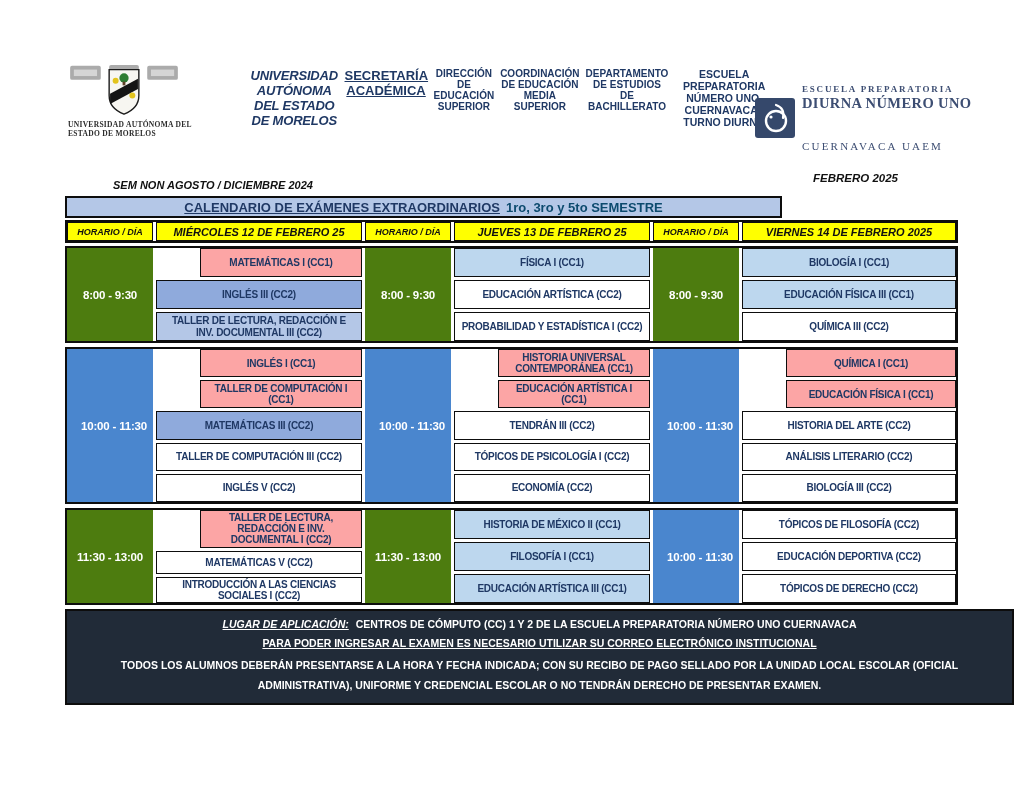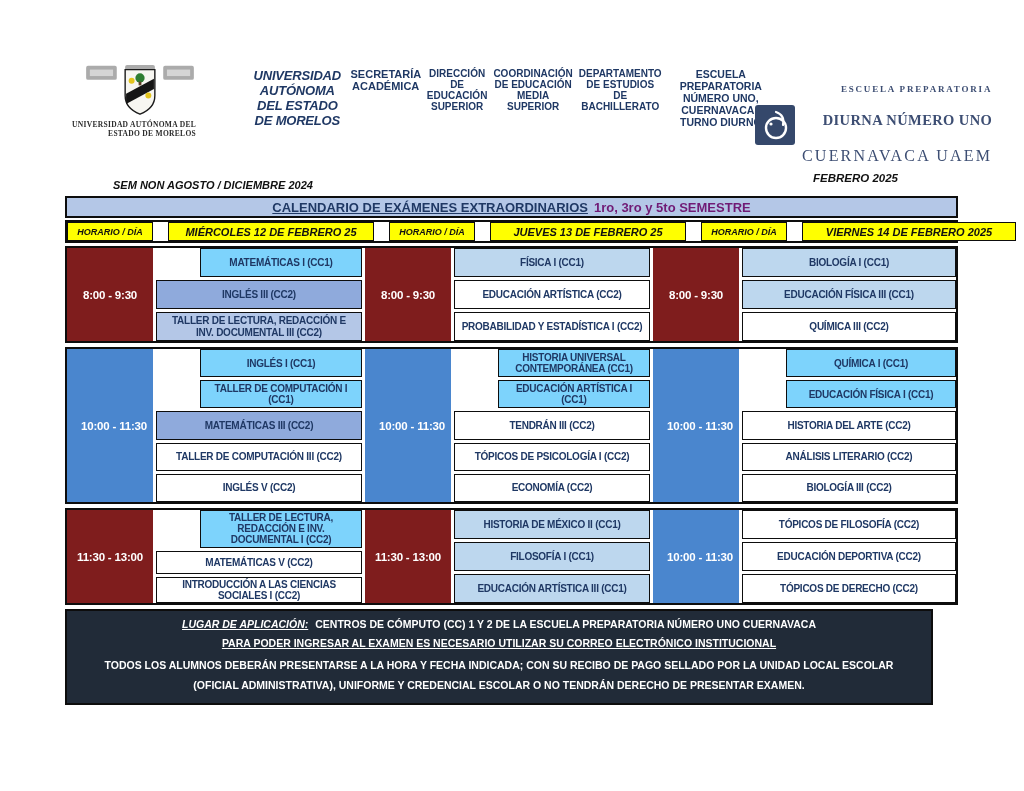--- a/index.html
+++ b/index.html
@@ -1,80 +1,80 @@
 <!DOCTYPE html>
 <html><head>
 <meta charset="utf-8">
 <style>
   html,body{margin:0;padding:0;background:#ffffff;}
   .page{position:relative;width:1024px;height:791px;background:#fff;overflow:hidden;
         font-family:"Liberation Sans",sans-serif;color:#1F3864;}
 
   
-  .logo-left{position:absolute;left:68px;top:64px;width:128px;text-align:right;}
+  .logo-left{position:absolute;left:68px;top:64px;width:128px;text-align:left;}
   .logo-left .cap{font-family:"Liberation Serif",serif;font-weight:bold;font-size:7.5px;
                   color:#2b2b2b;letter-spacing:.3px;line-height:1.25;}
   .letterhead{position:absolute;left:250px;top:68px;width:524px;display:flex;
               flex-direction:row;gap:6px;text-align:center;}
   .lh1{font-size:13px;font-weight:bold;font-style:italic;letter-spacing:-.2px;}
-  .lh2{font-size:11px;font-weight:bold;}
+  .lh2{font-size:13px;font-weight:bold;text-decoration:underline;}
   .lh3,.lh4,.lh5{font-size:10px;font-weight:bold;}
   .lh6{font-size:10.5px;font-weight:bold;}
   .logo-right{position:absolute;left:755px;top:84px;display:flex;align-items:center;gap:7px;}
-  .logo-right .txt{display:flex;flex-direction:column;gap:18px;color:#3d4e73;
-                   font-family:"Liberation Serif",serif;text-align:right;}
+  .logo-right .txt{display:flex;flex-direction:column;gap:1px;color:#3d4e73;
+                   font-family:"Liberation Serif",serif;}
   .rl1{font-size:9px;letter-spacing:1.8px;font-weight:bold;}
   .rl2{font-size:14.5px;font-weight:bold;letter-spacing:.4px;}
-  .rl3{font-size:16px;letter-spacing:2.2px;}
+  .rl3{font-size:11px;letter-spacing:2.2px;margin-top:27px;}
 
   .period-left{position:absolute;left:113px;top:179px;font-size:11px;font-weight:bold;
                font-style:italic;color:#111;}
   .period-right{position:absolute;left:758px;top:172px;width:140px;text-align:right;
                 font-size:11.5px;font-weight:bold;font-style:italic;color:#111;}
 
   
   .cal{position:absolute;left:65px;top:196px;width:893px;}
   .cal *{box-sizing:border-box;}
-  .titlebar{width:893px;height:22px;border:2px solid #0d0d0d;background:#B4C7E7;
+  .titlebar{width:717px;height:22px;border:2px solid #0d0d0d;background:#B4C7E7;
             display:flex;align-items:center;justify-content:center;gap:6px;
             font-size:13px;font-weight:bold;margin-bottom:2px;}
   .titlebar .main{color:#1F3864;text-decoration:underline;}
-  .titlebar .suffix{color:#701a75;}
+  .titlebar .suffix{color:#0c4a6e;}
 
   .hdr-row{width:893px;height:23px;border:2px solid #0d0d0d;background:#fff;
-           display:flex;gap:15px;margin-bottom:3px;}
+           display:flex;gap:3px;margin-bottom:3px;}
   .hdr-cell{border:1px solid #0d0d0d;background:#FFFF00;color:#101010;
             display:flex;align-items:center;justify-content:center;
             font-size:9px;font-weight:bold;font-style:italic;text-align:center;}
   .hdr-cell.date{font-size:11px;}
 
   .block{width:893px;border:2px solid #0d0d0d;background:#fff;display:flex;gap:3px;
          margin-bottom:4px;}
   .b1{height:97px;}
   .b2{height:157px;}
   .b3{height:97px;}
   .w-t{width:86px;flex:none;}
   .w-1{width:206px;flex:none;}
   .w-2{width:196px;flex:none;}
   .w-3{width:214px;flex:none;}
   .tcol{display:flex;align-items:center;justify-content:center;color:#fff;
         font-size:11.5px;font-weight:bold;letter-spacing:-.2px;}
-  .t-navy{background:#7f1d1d;}
+  .t-navy{background:#4d7c0f;}
   .t-mid{background:#4A86CE;padding-left:8px;}
   .scol{display:flex;flex-direction:column;gap:3px;}
   .cell{flex:1;border:1px solid #0d0d0d;display:flex;align-items:center;justify-content:center;
         text-align:center;font-size:10px;font-weight:bold;color:#1F3864;
         line-height:1.12;padding:1px 6px;letter-spacing:-.25px;}
-  .c-green{background:#7dd3fc;margin-left:44px;}
+  .c-green{background:#fca5a5;margin-left:44px;}
   .c-blue{background:#8FAADC;}
   .c-peri{background:#B4C7E7;}
   .c-lblue{background:#BDD7EE;}
   .c-white{background:#ffffff;}
 
-  .notes{width:868px;height:96px;border:2px solid #0d0d0d;background:#212B38;color:#fff;
+  .notes{width:949px;height:96px;border:2px solid #0d0d0d;background:#212B38;color:#fff;
          display:flex;flex-direction:column;align-items:center;justify-content:center;
          gap:7px;padding:6px 30px;font-weight:bold;}
   .note1{font-size:10.5px;}
   .note1 .lbl{font-style:italic;text-decoration:underline;margin-right:7px;}
   .note2{font-size:10.5px;text-decoration:underline;}
   .note3{font-size:10.5px;text-align:center;max-width:840px;line-height:1.9;}
 </style>
 </head>
 <body>
 

